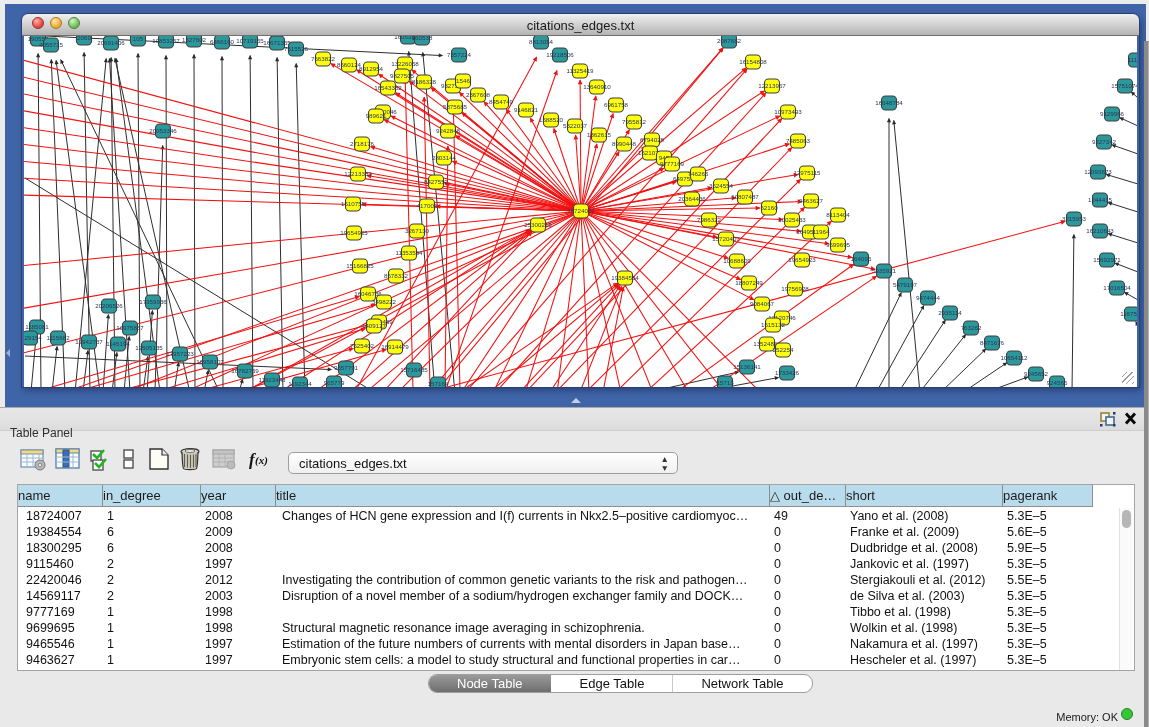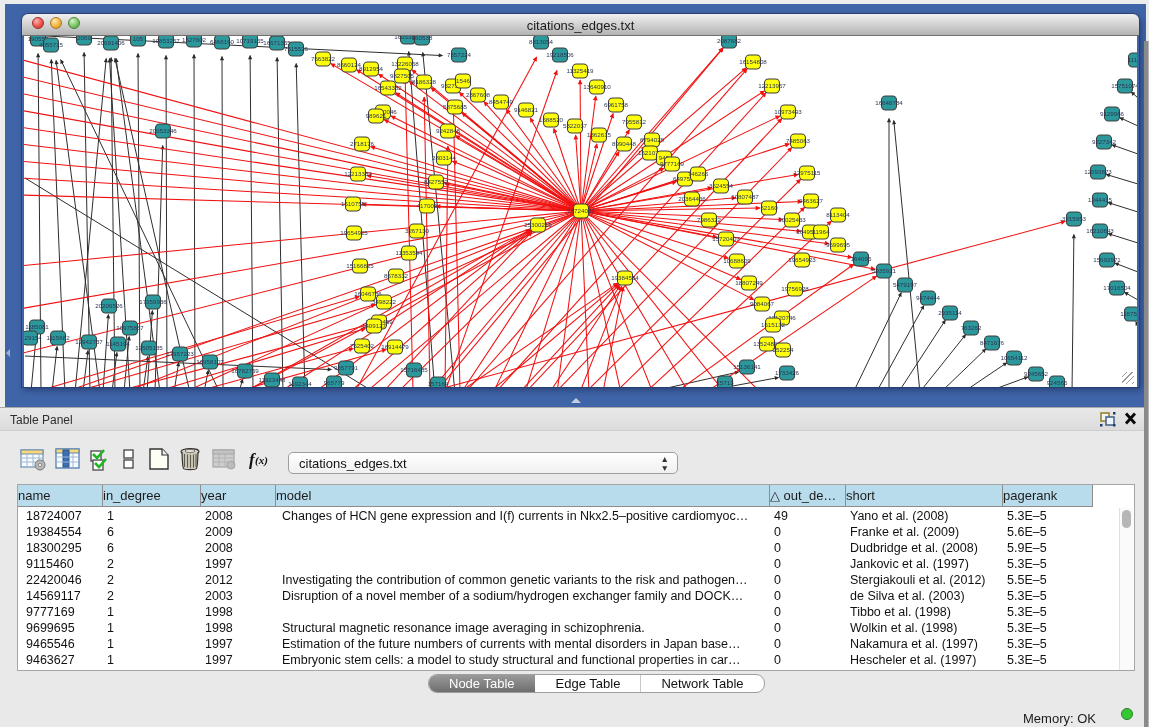--- a/index.html
+++ b/index.html
@@ -14,42 +14,42 @@
 .tl.o{left:28px;background:radial-gradient(circle at 35% 30%,#ffe9b0,#f3b43e 55%,#cd8f2a);border:1px solid #a87a24}
 .tl.g{left:46px;background:radial-gradient(circle at 35% 30%,#d2f5c8,#7cc465 55%,#4f9b3c);border:1px solid #49863a}
 .ttl{position:absolute;top:4px;left:0;width:100%;text-align:center;font-size:13px;color:#1c1c1c}
 .canvas{position:absolute;left:2px;top:22px;width:1113px;height:351px;background:#fff;overflow:hidden}
 .grip{position:absolute;right:3px;bottom:3px;width:12px;height:12px;
  background:repeating-linear-gradient(135deg,transparent 0 3px,#9a9a9a 3px 4px)}
 .splitarrow{position:absolute;left:571px;top:398px;width:0;height:0;border-left:5px solid transparent;border-right:5px solid transparent;border-bottom:5px solid #c5cede}
 .panel{position:absolute;left:0;top:407px;width:1144px;height:320px;background:#e9e9e9}
 .phead{position:absolute;left:0;top:0;width:100%;height:24px;background:linear-gradient(#e8e8e8,#dcdcdc);
  border-top:1px solid #a9a9a9;border-bottom:1px solid #cdcdcd;color:#2e2e2e;font-size:12px}
-.phead span{position:absolute;left:10px;top:5px}
+.phead span{position:absolute;left:10px;top:18px}
 .toolrow{position:absolute;left:0;top:38px;width:100%;height:34px}
 .combo{position:absolute;left:288px;top:7px;width:390px;height:22px;border:1px solid #9e9e9e;border-radius:5px;
  background:linear-gradient(#ffffff,#f0f0f0);font-size:13px;color:#111}
 .combo .lbl{position:absolute;left:10px;top:3px}
 .combo .ud{position:absolute;right:8px;top:2px;font-size:8.5px;color:#333;line-height:9px;text-align:center}
 .tablebox{position:absolute;left:17px;top:77px;width:1118px;height:187px;background:#fff;border:1px solid #a5a5a5}
 .thead{position:absolute;left:0;top:0;height:22px;background:#b9dcec;border-bottom:1px solid #8d8d8d;
  font-size:13px;color:#1c1c1c;text-align:left;line-height:21px;border-right:1px solid #8d8d8d}
 .tbody{position:absolute;left:0;top:23px;width:100%;}
 .tr{position:relative;height:16px;font-size:12.5px;color:#111;white-space:nowrap}
 .tr div{position:absolute;top:0;line-height:16px;overflow:hidden}
 .c0{left:8px;width:90px}.c1{left:89px;width:90px}.c2{left:187px;width:70px}
 .c3{left:264px;width:486px}.c4{left:756px;width:70px}.c5{left:832px;width:150px}
 .c6{left:989px;width:90px}
 .vsb{position:absolute;right:1px;top:23px;width:14px;height:162px;background:#fafafa;border-left:1px solid #e0e0e0}
 .vsb .th{position:absolute;left:2px;top:2px;width:9px;height:18px;border-radius:5px;background:#b6b6b6}
 .tabs{position:absolute;left:428px;top:267px;height:19px;display:flex;border:1px solid #9e9e9e;border-radius:9px;overflow:hidden;background:#fff;font-size:13px}
-.tab{padding:0 20px;line-height:18px;color:#111}
+.tab{padding:0 28px;line-height:18px;color:#111}
 .tab.sel{background:linear-gradient(#9a9a9a,#6e6e6e);color:#fff}
 .tab.mid{border-left:1px solid #fff;border-right:1px solid #c9c9c9}
-.mem{position:absolute;right:48px;top:304px;font-size:13px;color:#1a1a1a}
+.mem{position:absolute;right:26px;top:304px;font-size:11px;color:#1a1a1a}
 .dot{position:absolute;right:11px;top:301px;width:12px;height:12px;border-radius:50%;background:#35c835;border:1px solid #2c7d2c}
 .lsplit{position:absolute;left:1px;top:345px;width:0;height:0;border-top:4px solid transparent;border-bottom:4px solid transparent;border-right:4px solid #9fb0cc}
 </style></head><body>
 <div class="desktop">
 <div class="lsplit"></div>
 <div class="win">
  <div class="tbar">
         <div class="tl r"></div>
         <div class="tl o"></div>
         <div class="tl g"></div>
@@ -591,21 +591,21 @@
 </svg>
   <div class="combo">
         <span class="lbl">citations_edges.txt</span>
         <div class="ud">▲<br>▼</div>
       </div>
  </div>
  <div class="tablebox">
   <div class="thead" style="left:0;width:85px">name</div>
   <div class="thead" style="left:85px;width:98px">in_degree</div>
   <div class="thead" style="left:183px;width:75px">year</div>
-  <div class="thead" style="left:258px;width:494px">model</div>
+  <div class="thead" style="left:258px;width:494px">title</div>
   <div class="thead" style="left:752px;width:76px">△ out_de…</div>
   <div class="thead" style="left:828px;width:157px">short</div>
   <div class="thead" style="left:985px;width:90px;border-right:1px solid #8d8d8d">pagerank</div>
   <div class="tbody">
 <div class="tr">
           <div class="c0">18724007</div>
           <div class="c1">1</div>
           <div class="c2">2008</div>
           <div class="c3">Changes of HCN gene expression and I(f) currents in Nkx2.5–positive cardiomyoc…</div>
           <div class="c4">49</div>

